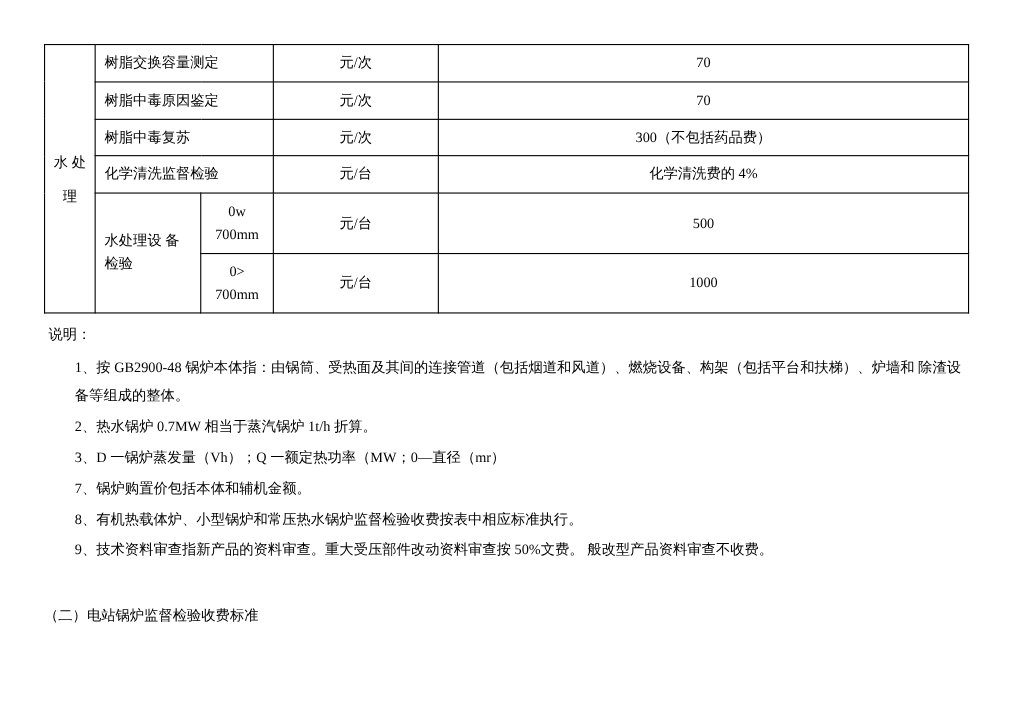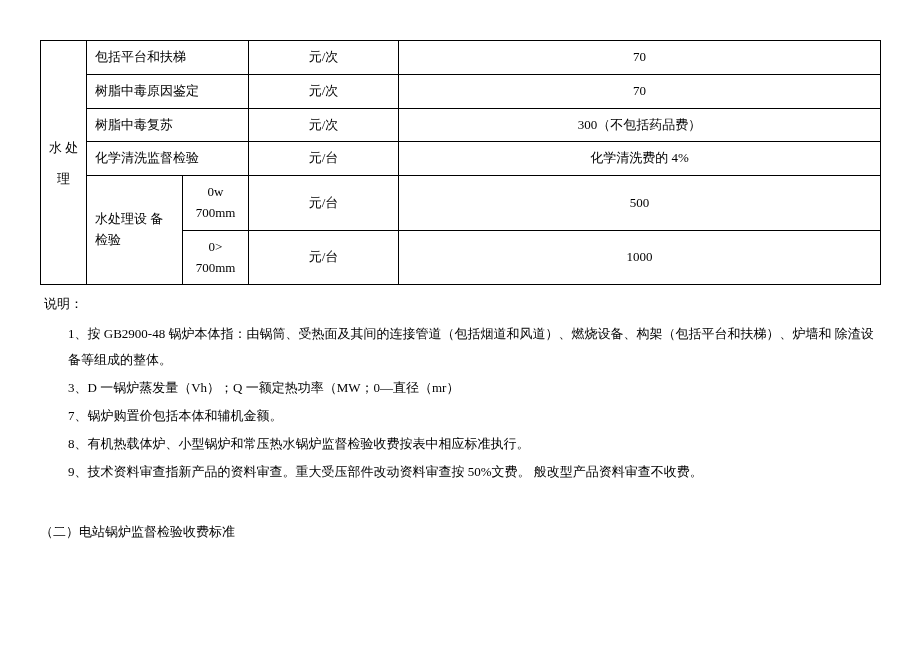--- a/index.html
+++ b/index.html
@@ -71,21 +71,21 @@
   <colgroup>
     <col class="c0">
       <col class="c1">
       <col class="c2">
       <col class="c3">
       <col class="c4">
   </colgroup>
   <tbody>
       <tr>
     <td class="vert" rowspan="6">水 处 理</td>
-    <td colspan="2" class="left">包括平台和扶梯</td>
+    <td colspan="2" class="left">树脂交换容量测定</td>
     <td>元/次</td>
     <td>70</td>
   </tr>
   <tr>
     <td colspan="2" class="left">树脂中毒原因鉴定</td>
     <td>元/次</td>
     <td>70</td>
   </tr>
   <tr>
     <td colspan="2" class="left">树脂中毒复苏</td>
@@ -108,20 +108,21 @@
     <td>元/台</td>
     <td>1000</td>
   </tr>
 </tbody>
   </table>
 
 <div class="notes">
   <span class="label">说明：</span>
   <ol>
     <li>1、按 GB2900-48 锅炉本体指：由锅筒、受热面及其间的连接管道（包括烟道和风道）、燃烧设备、构架（包括平台和扶梯）、炉墙和 除渣设备等组成的整体。</li>
+    <li>2、热水锅炉 0.7MW 相当于蒸汽锅炉 1t/h 折算。</li>
     <li>3、D 一锅炉蒸发量（Vh）；Q 一额定热功率（MW；0—直径（mr）</li>
     <li>7、锅炉购置价包括本体和辅机金额。</li>
     <li>8、有机热载体炉、小型锅炉和常压热水锅炉监督检验收费按表中相应标准执行。</li>
     <li>9、技术资料审查指新产品的资料审查。重大受压部件改动资料审查按 50%文费。 般改型产品资料审查不收费。</li>
   </ol>
 </div>
 
 <div class="subheader">（二）电站锅炉监督检验收费标准</div>
 
 </body></html>

